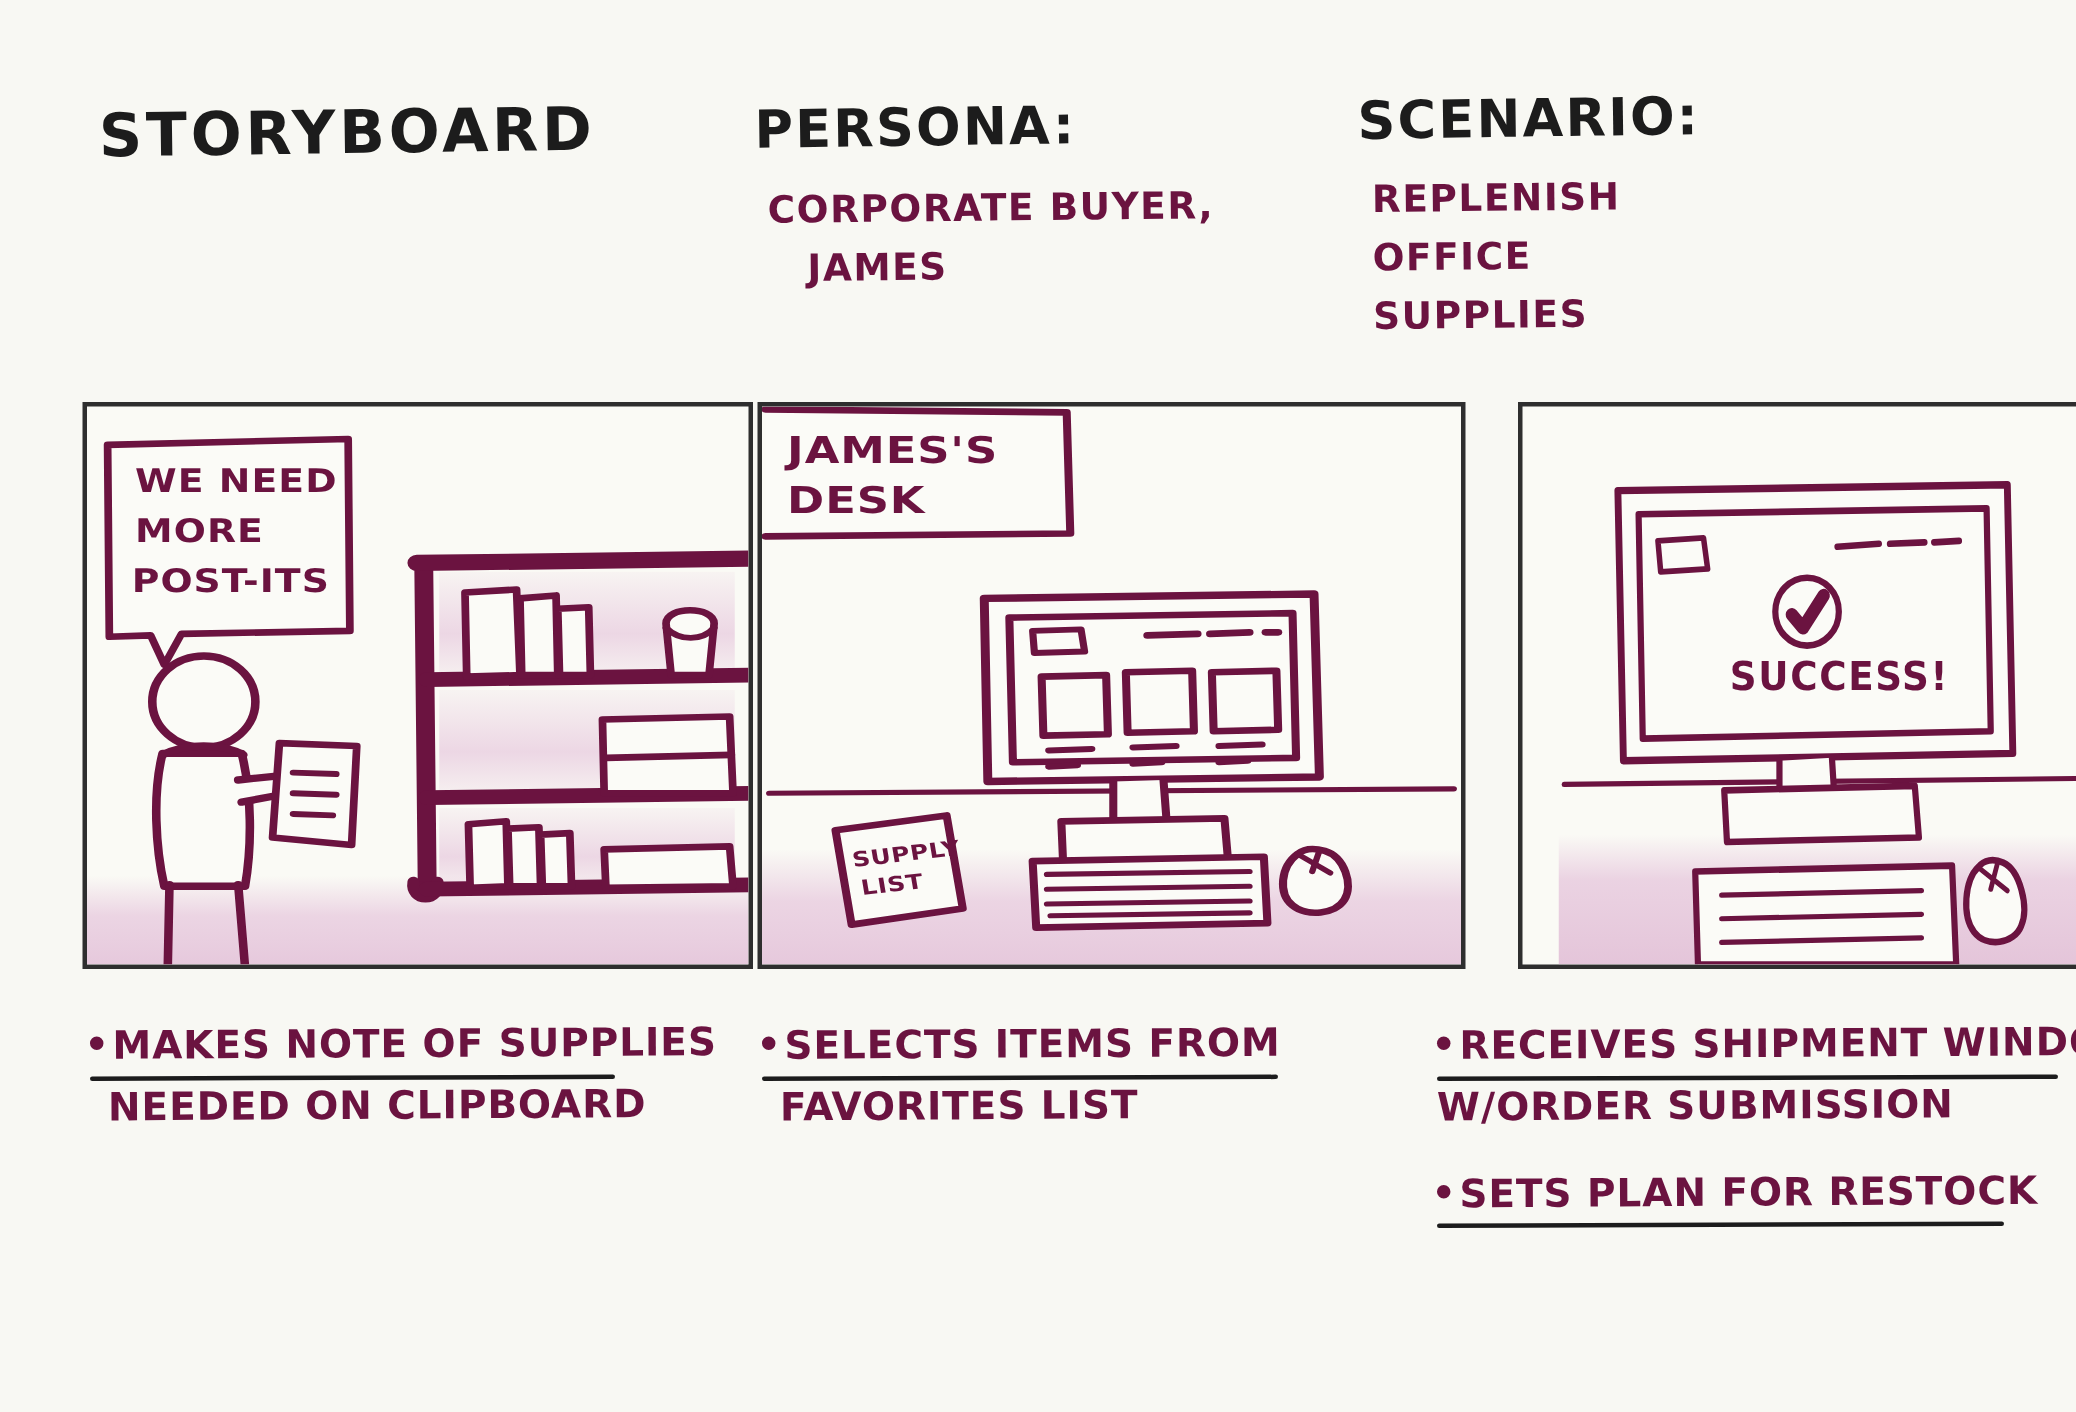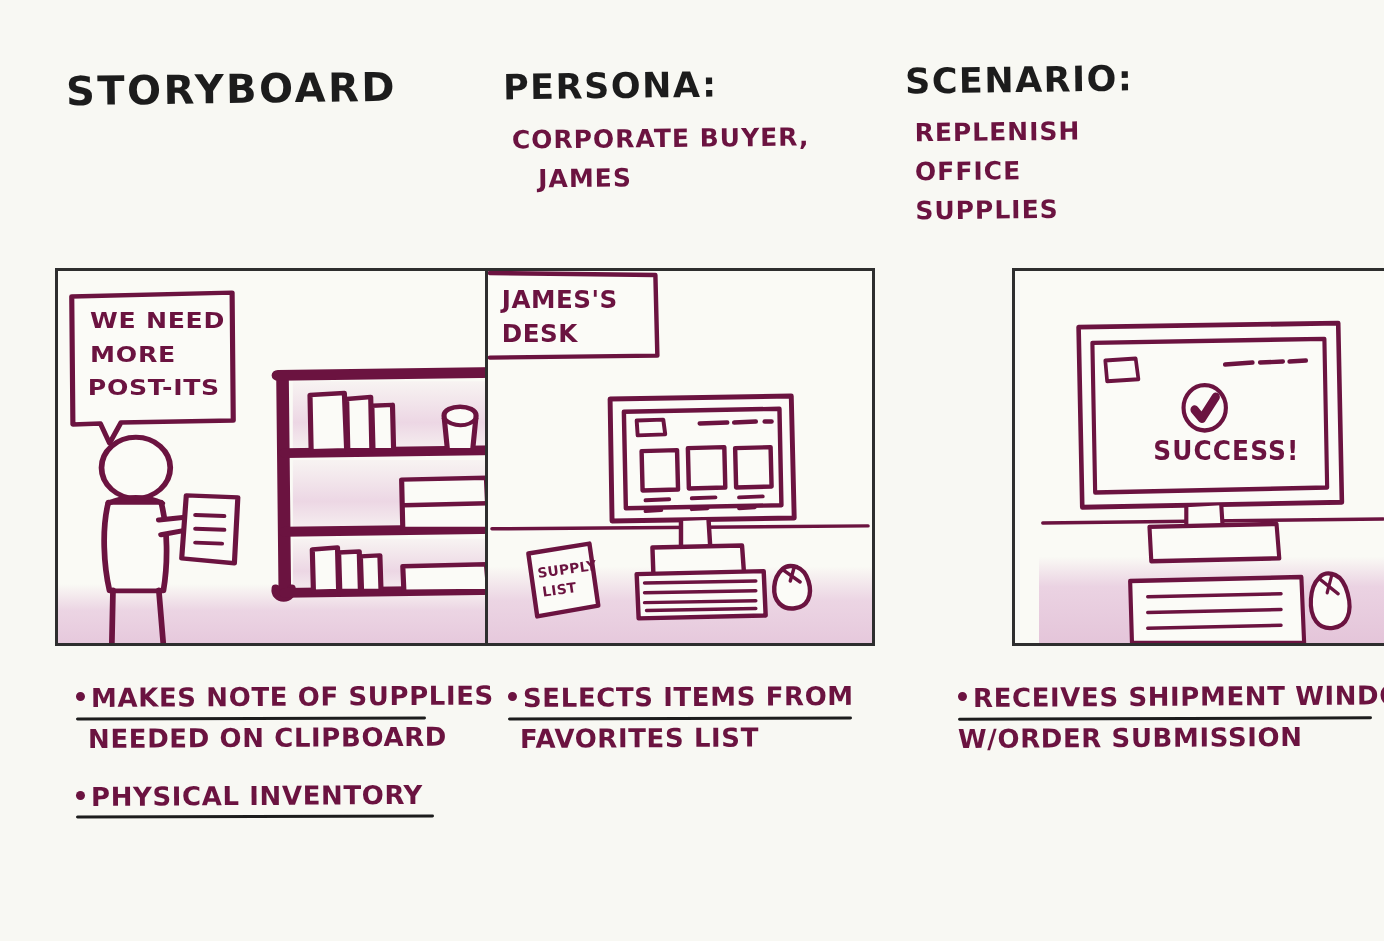--- a/index.html
+++ b/index.html
@@ -60,31 +60,31 @@
     position: absolute;
     top: 268px;
     width: 447px;
     height: 378px;
     border: 3px solid #2E2E2E;
     background: #FAFAF5;
     overflow: hidden;
     box-sizing: border-box;
   }
   #panel-1 { left: 55px; }
-  #panel-2 { left: 485px; width: 390px; }
+  #panel-2 { left: 505px; width: 472px; }
   #panel-3 { left: 1012px; width: 378px; padding-left: 24px; }
 
   .panel svg { display: block; width: 100%; height: 100%; }
 
   
   .caption-block {
     position: absolute;
     width: 400px;
   }
-  #cap-1 { left: 76px; top: 682px; width: 400px; }
+  #cap-1 { left: 60px; top: 682px; width: 400px; }
   #cap-2 { left: 508px; top: 682px; width: 400px; }
   #cap-3 { left: 958px; top: 682px; width: 420px; }
 
   .cap-item { margin-bottom: 4px; }
   .cap-line {
     color: #6B1340;
     font-size: 26px;
     letter-spacing: 0.6px;
     font-weight: 600;
     white-space: nowrap;
@@ -386,35 +386,35 @@
   </svg>
 </div>
 
 <div class="caption-block" id="cap-1">
   <div class="cap-item">
     <div class="cap-line"><span class="bullet"></span><span>MAKES NOTE OF SUPPLIES</span></div>
     <div class="rule r1"></div>
     <div class="cap-line indent"><span>NEEDED ON CLIPBOARD</span></div>
   </div>
   <div class="sp"></div>
-  <div class="cap-item">
-    <div class="cap-line"><span class="bullet"></span><span>PHYSICAL INVENTORY</span></div>
-    <div class="rule r2"></div>
-  </div>
 </div>
 
 <div class="caption-block" id="cap-2">
   <div class="cap-item">
     <div class="cap-line"><span class="bullet"></span><span>SELECTS ITEMS FROM</span></div>
     <div class="rule r1"></div>
     <div class="cap-line indent"><span>FAVORITES LIST</span></div>
   </div>
   <div class="sp"></div>
 </div>
 
 <div class="caption-block" id="cap-3">
   <div class="cap-item">
     <div class="cap-line"><span class="bullet"></span><span>RECEIVES SHIPMENT WINDOW</span></div>
     <div class="rule r1"></div>
     <div class="cap-line"><span>W/ORDER SUBMISSION</span></div>
   </div>
   <div class="sp"></div>
+  <div class="cap-item">
+    <div class="cap-line"><span class="bullet"></span><span>SETS PLAN FOR RESTOCK</span></div>
+    <div class="rule r2"></div>
+  </div>
 </div>
 
 </body></html>

